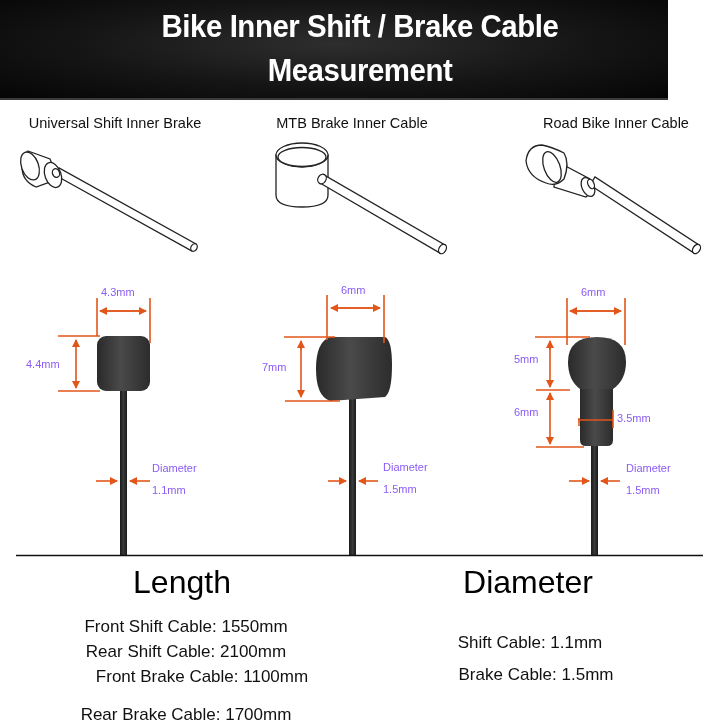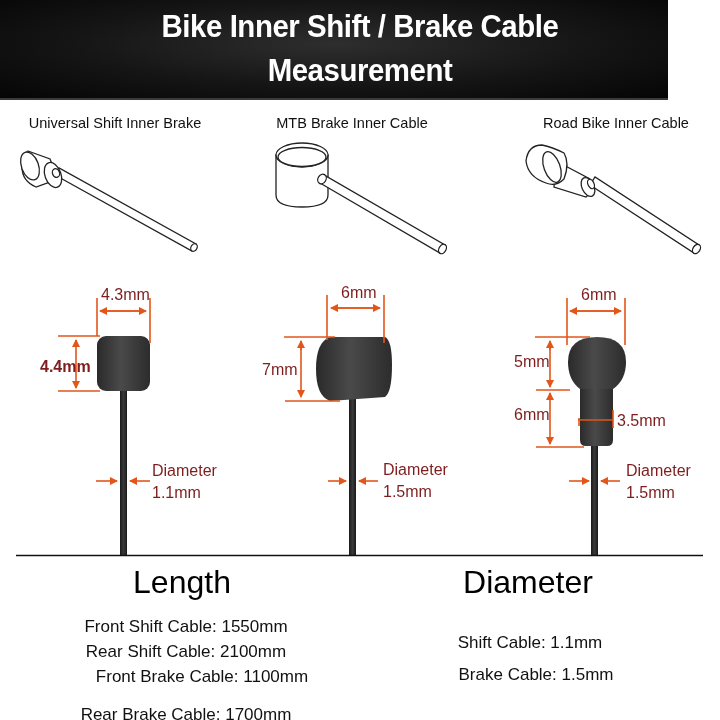--- a/index.html
+++ b/index.html
@@ -20,21 +20,21 @@
   .title-line.l2 { top: 52px; }
 
   .type-label {
     position: absolute; top: 115px; font-size: 14.5px; color: #111; white-space: nowrap;
     transform: translateX(-50%);
   }
 
   .drawing { position: absolute; }
 
   .dim {
-    position: absolute; color: #7f1d1d; font-size: 16px; white-space: nowrap;
+    position: absolute; color: #8b5cf6; font-size: 11px; white-space: nowrap;
   }
   svg.overlay { position: absolute; left: 0; top: 0; }
 
   .section-heading {
     position: absolute; top: 564px; font-size: 32px; color: #000; transform: translateX(-50%);
     white-space: nowrap;
   }
   .spec-line {
     position: absolute; font-size: 17px; color: #111; white-space: nowrap; transform: translateX(-50%);
   }
@@ -164,21 +164,21 @@
     <line x1="613" y1="410" x2="613" y2="428"></line>
     <line x1="578" y1="420" x2="613" y2="420"></line>
     <line x1="569" y1="481" x2="589" y2="481" marker-end="url(#arr)"></line>
     <line x1="620" y1="481" x2="601" y2="481" marker-end="url(#arr)"></line>
   </g>
 
   <line x1="16" y1="555.5" x2="703" y2="555.5" stroke="#111" stroke-width="1.5"></line>
 </svg>
 
 <div class="dim" style="left:101px;top:286px;">4.3mm</div>
-<div class="dim" style="left:40px;top:358px;font-weight:bold;">4.4mm</div>
+<div class="dim" style="left:26px;top:358px;">4.4mm</div>
 <div class="dim" style="left:152px;top:462px;">Diameter</div>
 <div class="dim" style="left:152px;top:484px;">1.1mm</div>
 
 <div class="dim" style="left:341px;top:284px;">6mm</div>
 <div class="dim" style="left:262px;top:361px;text-align:center;">7mm</div>
 <div class="dim" style="left:383px;top:461px;">Diameter</div>
 <div class="dim" style="left:383px;top:483px;">1.5mm</div>
 
 <div class="dim" style="left:581px;top:286px;">6mm</div>
 <div class="dim" style="left:514px;top:353px;">5mm</div>

